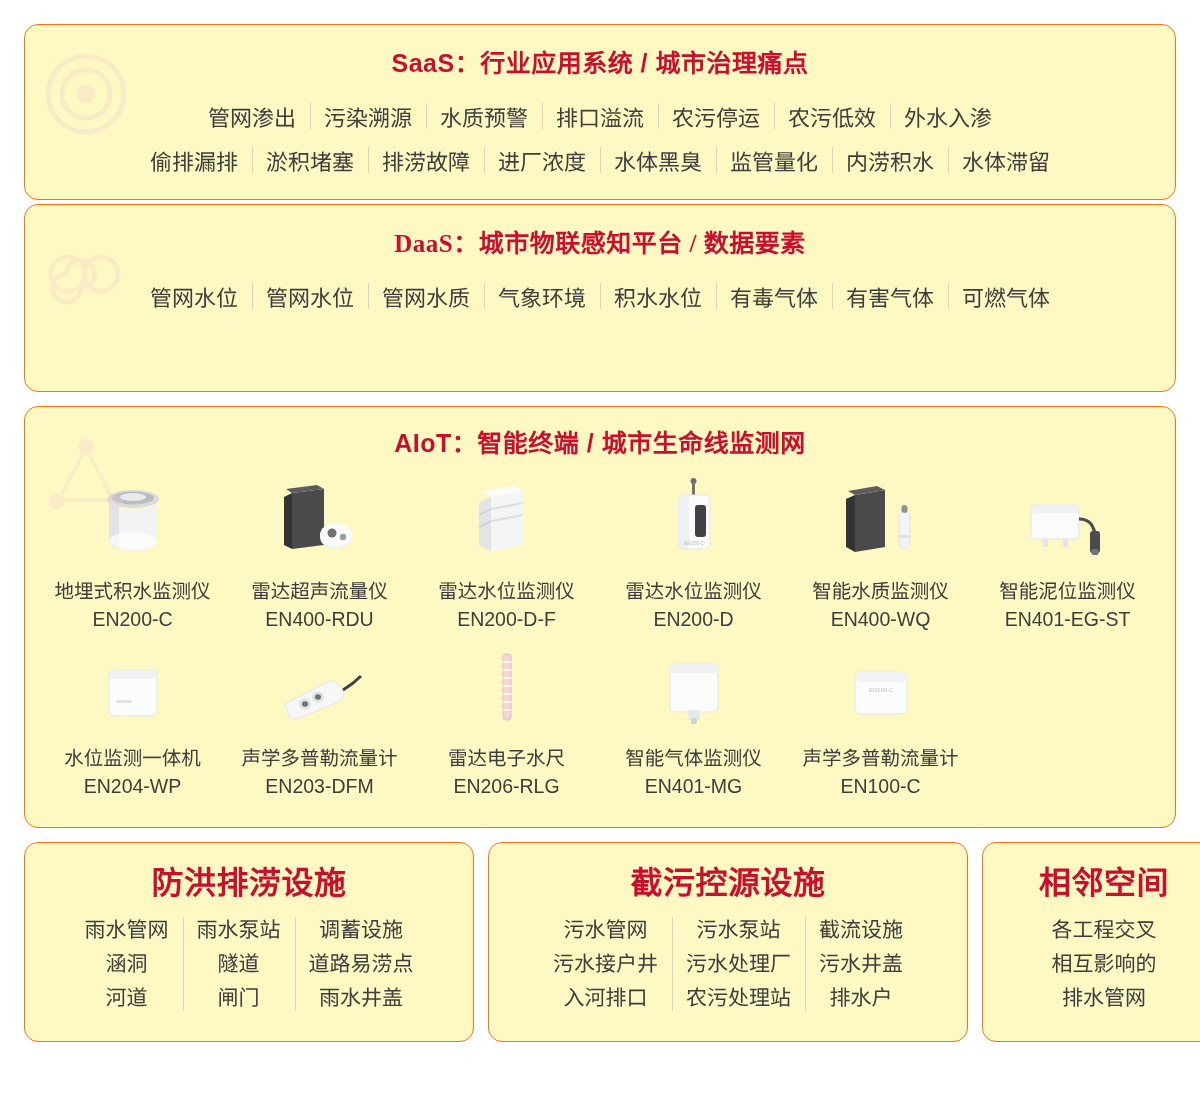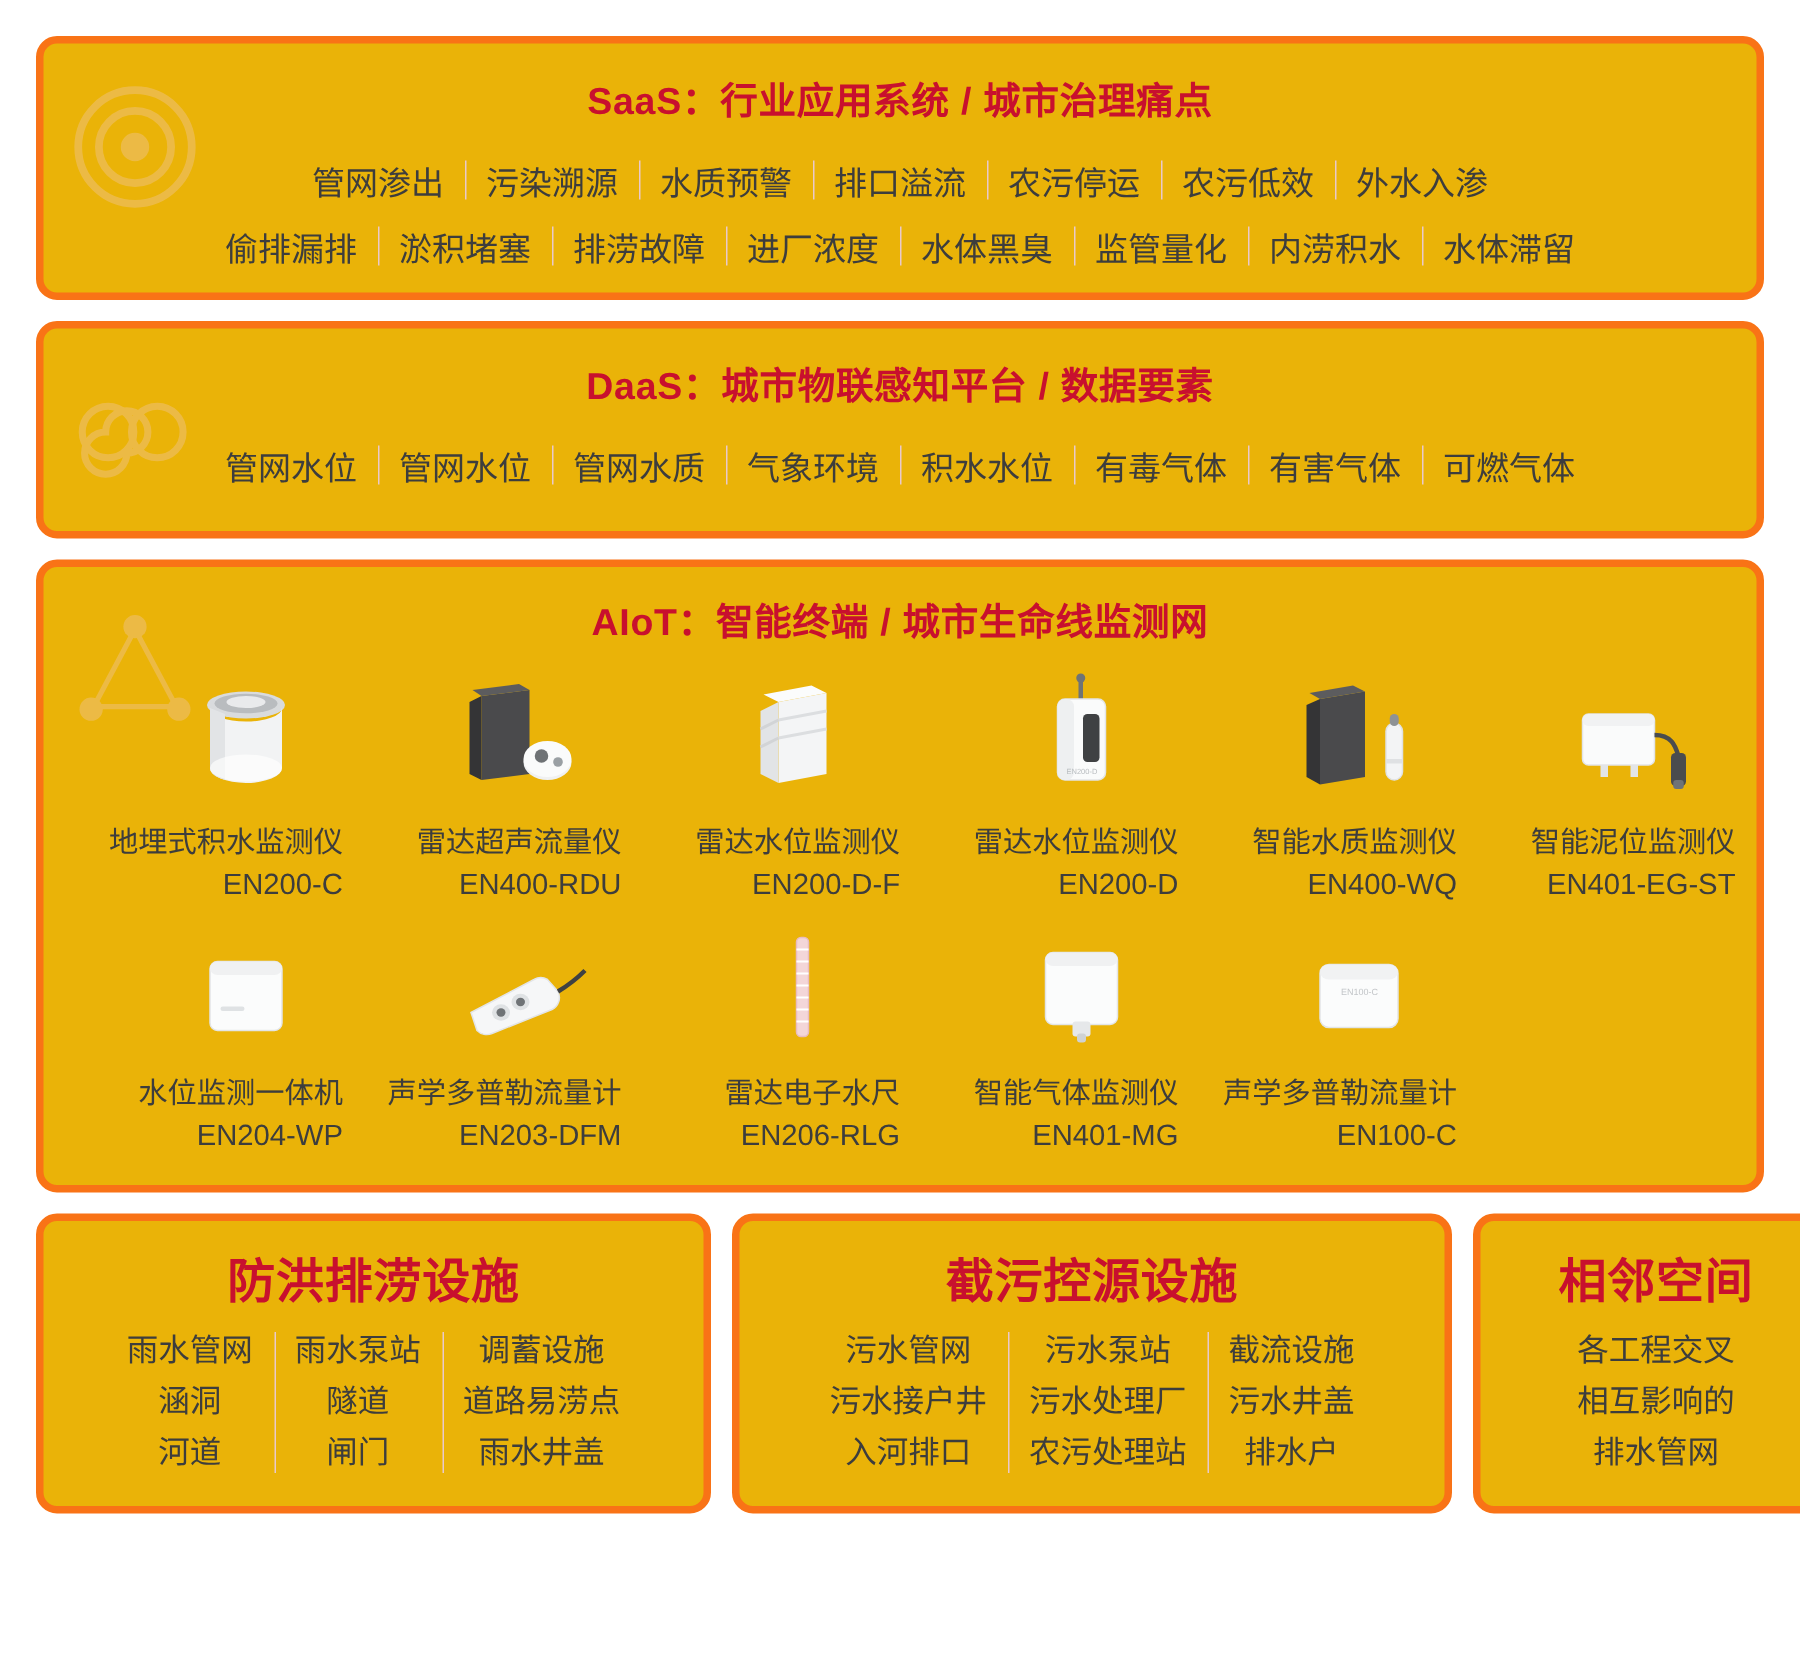--- a/index.html
+++ b/index.html
@@ -18,23 +18,23 @@
     width: 1200px;
     height: 1109px;
     position: relative;
     box-sizing: border-box;
     padding: 24px 24px 8px 24px;
   }
 
   
   .card {
     position: relative;
-    border: 5px solid #f97316;
+    border: 1px solid #f97316;
     border-radius: 14px;
-    background: #eab308;
+    background: #fef9c3;
     box-sizing: border-box;
     overflow: hidden;
   }
   .card-title {
     text-align: center;
     font-size: 25px;
     font-weight: bold;
     color: #c8102e;
     letter-spacing: 0.5px;
     padding: 16px 0 12px 0;
@@ -78,35 +78,35 @@
     bottom: 6px;
     width: 1px;
     background: #e9c9cc;
   }
 
   
   #saas-card { height: 176px; }
   #saas-card .card-title { padding-top: 18px; }
 
   
-  #daas-card { height: 145px; margin-top: 14px; }
+  #daas-card { height: 188px; margin-top: 4px; font-family: Liberation Serif, serif; }
   #daas-card .card-title { padding-top: 18px; }
 
   
   #aiot-card { margin-top: 14px; height: 422px; }
   .device-grid {
     display: grid;
     grid-template-columns: repeat(6, 1fr);
     row-gap: 8px;
     padding: 4px 14px 10px 14px;
   }
   .device {
     display: flex;
     flex-direction: column;
-    align-items: flex-end;
+    align-items: center;
     justify-content: flex-start;
   }
   .device-img {
     height: 92px;
     width: 130px;
     display: flex;
     align-items: flex-end;
     justify-content: center;
   }
   .device-name, .device-model {

